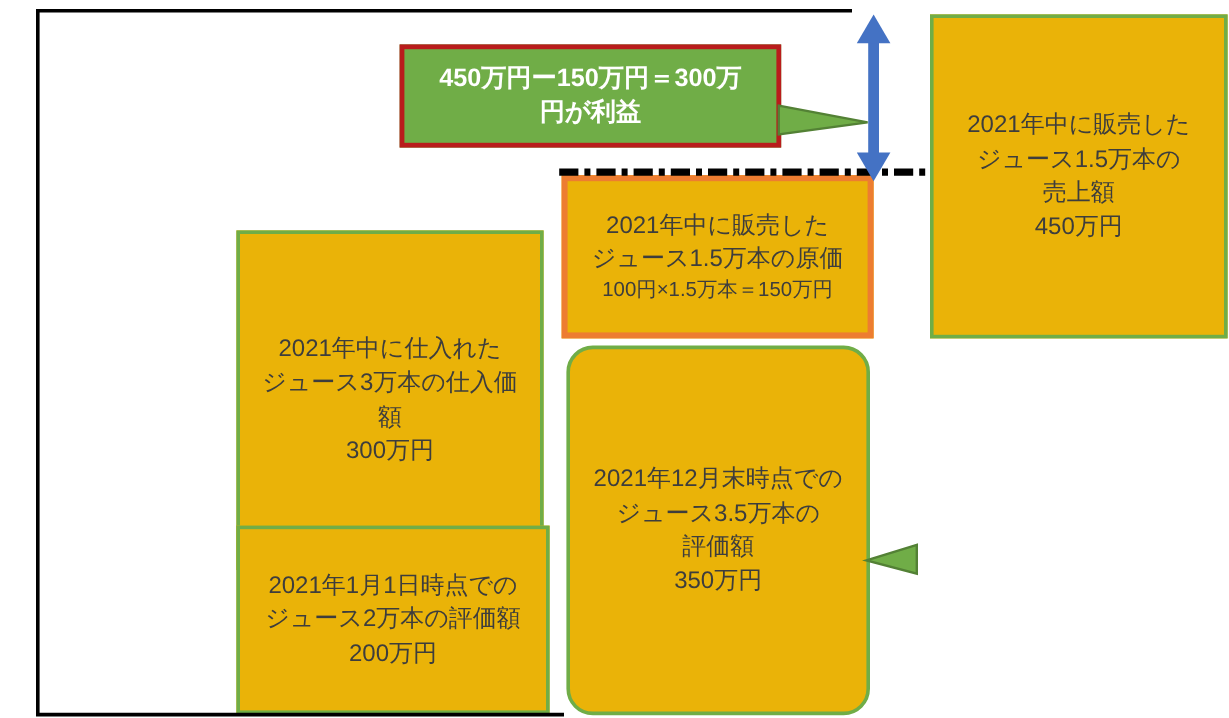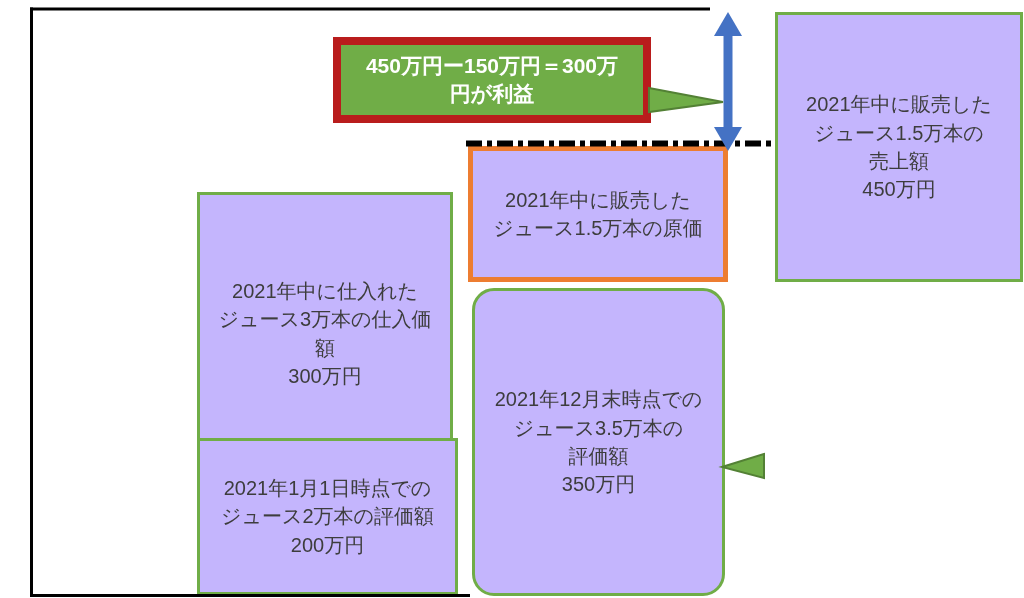--- a/index.html
+++ b/index.html
@@ -14,21 +14,21 @@
   .overlay {
     position: absolute;
     left: 0; top: 0;
     width: 1024px; height: 598px;
     z-index: 5;
     pointer-events: none;
   }
   .box {
     position: absolute;
     box-sizing: border-box;
-    background: #c4b5fd;
+    background: #eab308;
     border: 3px solid #70AD47;
     display: flex;
     align-items: center;
     justify-content: center;
     text-align: center;
     color: #3d3d3d;
     z-index: 2;
   }
   .box-text {
     white-space: pre-line;
@@ -43,21 +43,21 @@
   #box-purchase  { left: 197px; top: 148px; width: 256px; height: 283px; margin-top: 44px; }
   #box-beginning { left: 197px; top: 438px; width: 261px; height: 157px; }
   #box-cogs      { left: 468px; top: 146px; width: 260px; height: 136px;
                    border: 5px solid #ED7D31; z-index: 3; }
   #box-ending    { left: 472px; top: 288px; width: 253px; height: 308px; border-radius: 22px; }
   #box-sales     { left: 775px; top:  12px; width: 248px; height: 270px; }
   .callout {
     position: absolute;
     box-sizing: border-box;
     background: #70AD47;
-    border: 8px solid #b91c1c;
+    border: 4px solid #b91c1c;
     color: #ffffff;
     font-weight: bold;
     display: flex;
     align-items: center;
     justify-content: center;
     text-align: center;
     z-index: 4;
   }
   .callout .callout-text { white-space: pre-line; }
   #callout-profit    { left: 333px; top: 37px;  width: 318px; height: 86px;
@@ -80,20 +80,21 @@
   <div class="box" id="box-beginning">
     <div class="box-text">2021年1月1日時点での
 ジュース2万本の評価額
 200万円</div>
   </div>
 
   <div class="box" id="box-cogs">
     <div>
       <div class="box-text">2021年中に販売した
 ジュース1.5万本の原価</div>
+      <div class="formula-text">100円×1.5万本＝150万円</div>
     </div>
   </div>
 
   <div class="box" id="box-ending">
     <div class="box-text">2021年12月末時点での
 ジュース3.5万本の
 評価額
 350万円</div>
   </div>
 

